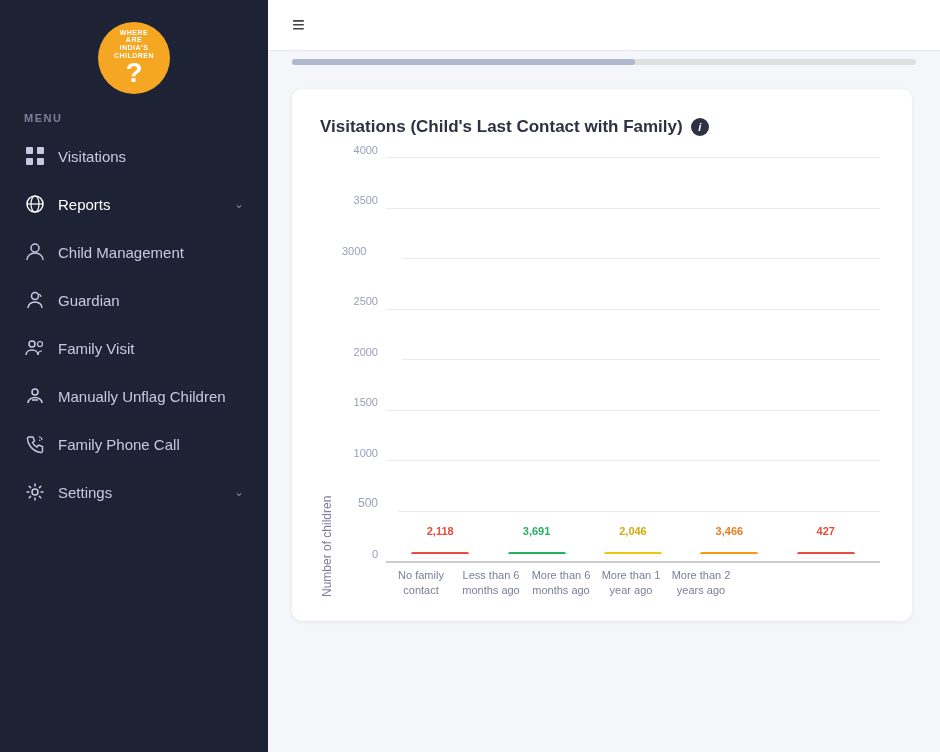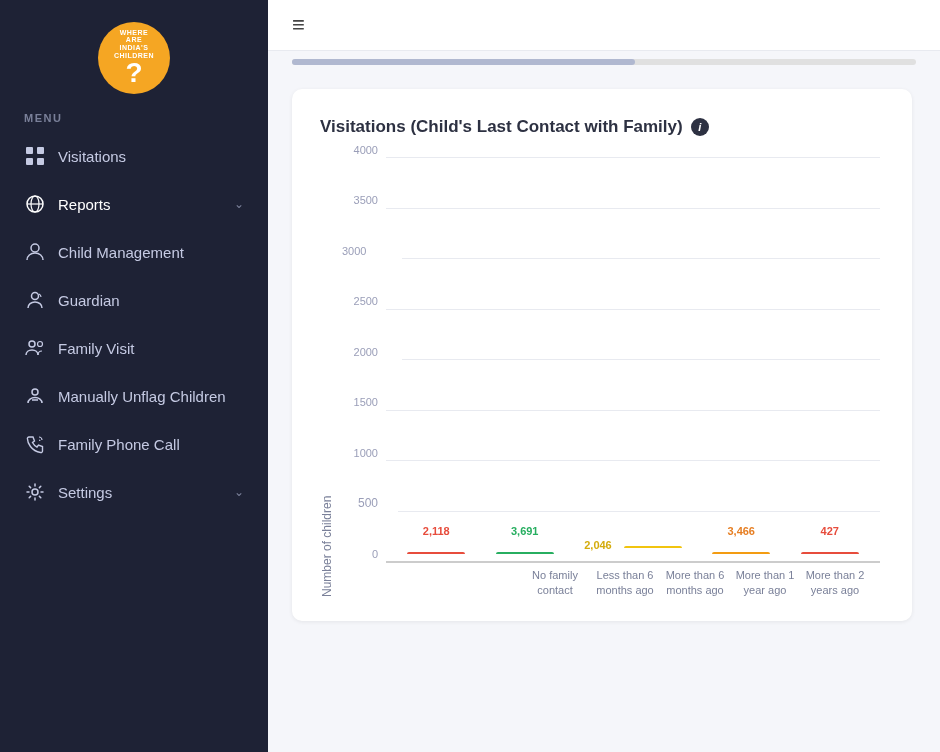--- a/index.html
+++ b/index.html
@@ -201,21 +201,21 @@
       font-weight: 700;
       text-align: center;
       margin-bottom: 2px;
     }
     .bar {
       border-radius: 3px 3px 0 0;
       width: 62px;
     }
     .x-labels {
       display: flex;
-      justify-content: flex-end;
+      justify-content: flex-start;
       padding: 6px 10px 0 44px;
     }
     .x-label {
       font-size: 11px;
       color: #7a8099;
       text-align: center;
       width: 80px;
       line-height: 1.3;
     }
   </style>
@@ -394,21 +394,21 @@
               <div class="bar-group" style="display:flex; flex-direction:column; align-items:center;">
                 <span class="bar-value" style="color:#e74c3c; font-size:11px; font-weight:700; margin-bottom:3px;">2,118</span>
                 <div class="bar" style="background:#e74c3c; width:58px; height:calc(52.95% * 3.3); border-radius:3px 3px 0 0; min-height:2px;"></div>
               </div>
 
               <div class="bar-group" style="display:flex; flex-direction:column; align-items:center;">
                 <span class="bar-value" style="color:#27ae60; font-size:11px; font-weight:700; margin-bottom:3px;">3,691</span>
                 <div class="bar" style="background:#27ae60; width:58px; height:calc(92.275% * 3.3); border-radius:3px 3px 0 0; min-height:2px;"></div>
               </div>
 
-              <div class="bar-group" style="display:flex; flex-direction:row; ">
+              <div class="bar-group" style="display:flex; flex-direction:column; ">
                 <span class="bar-value" style="color:#d4ac0d; font-size:11px; font-weight:700; margin-bottom:3px;">2,046</span>
                 <div class="bar" style="background:#f1c40f; width:58px; height:calc(51.15% * 3.3); border-radius:3px 3px 0 0; min-height:2px;"></div>
               </div>
 
               <div class="bar-group" style="display:flex; flex-direction:column; align-items:center;">
                 <span class="bar-value" style="color:#e67e22; font-size:11px; font-weight:700; margin-bottom:3px;">3,466</span>
                 <div class="bar" style="background:#f39c12; width:58px; height:calc(86.65% * 3.3); border-radius:3px 3px 0 0; min-height:2px;"></div>
               </div>
 
               <div class="bar-group" style="display:flex; flex-direction:column; align-items:center;">

